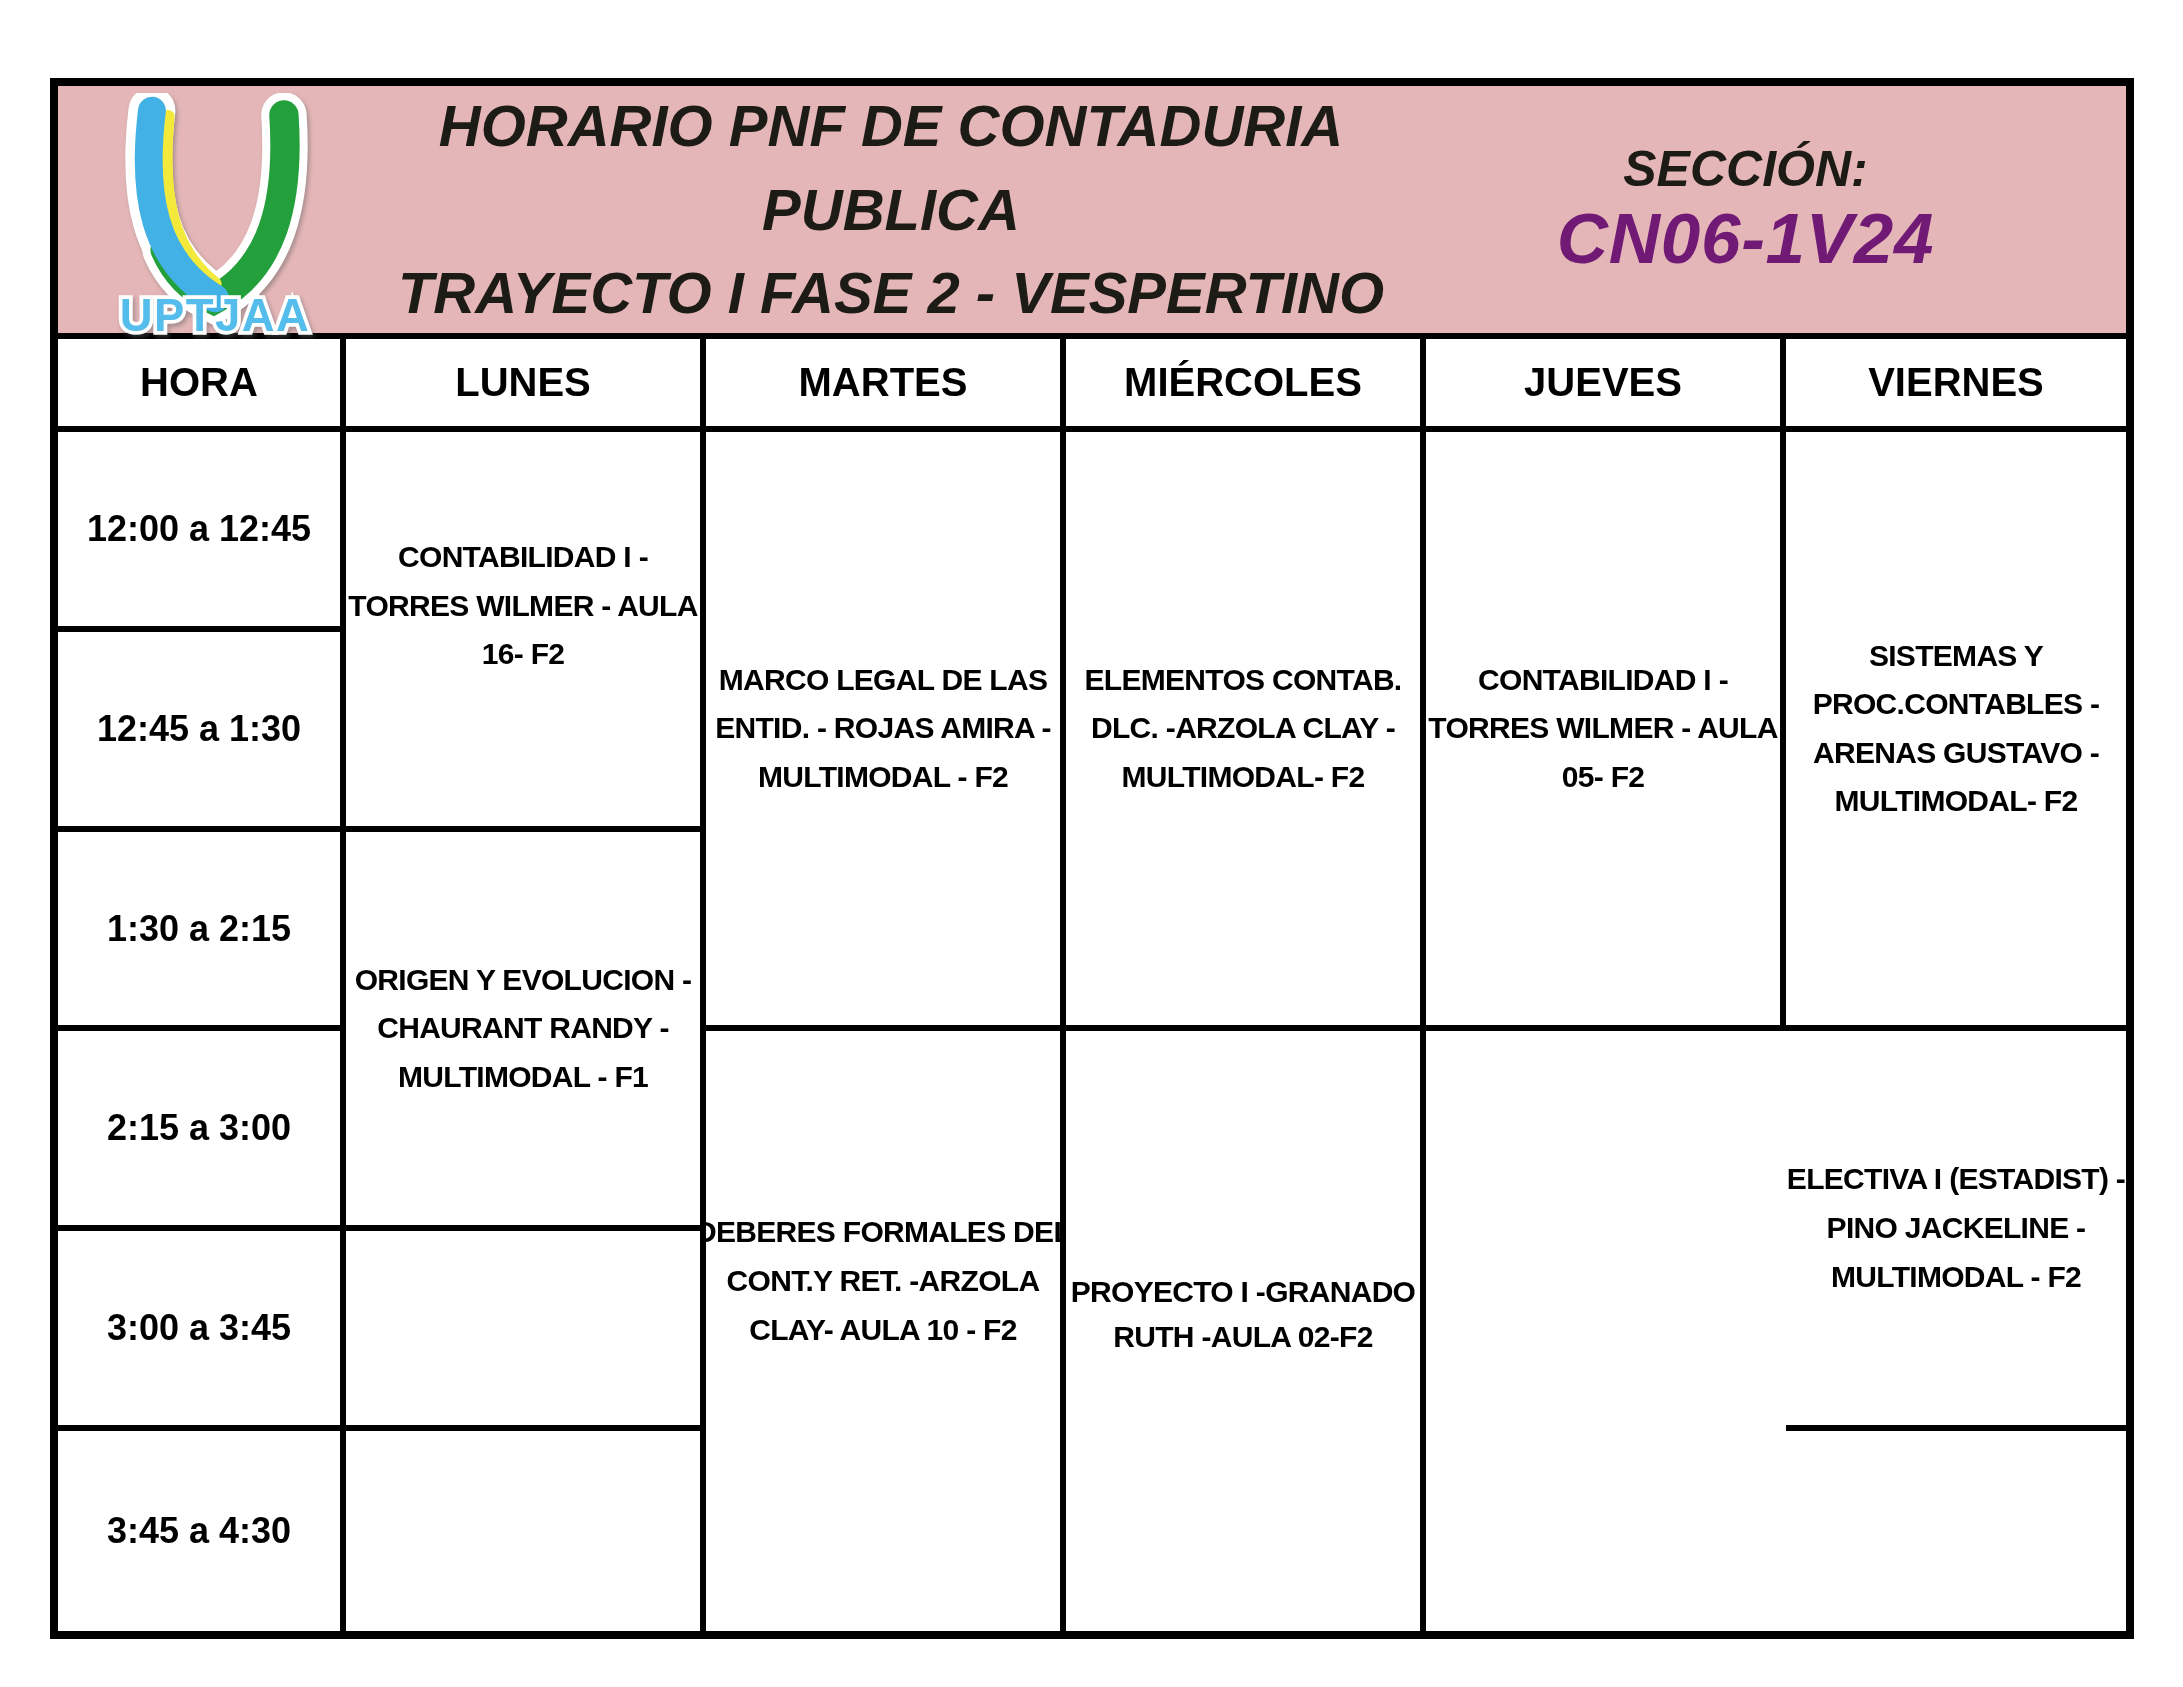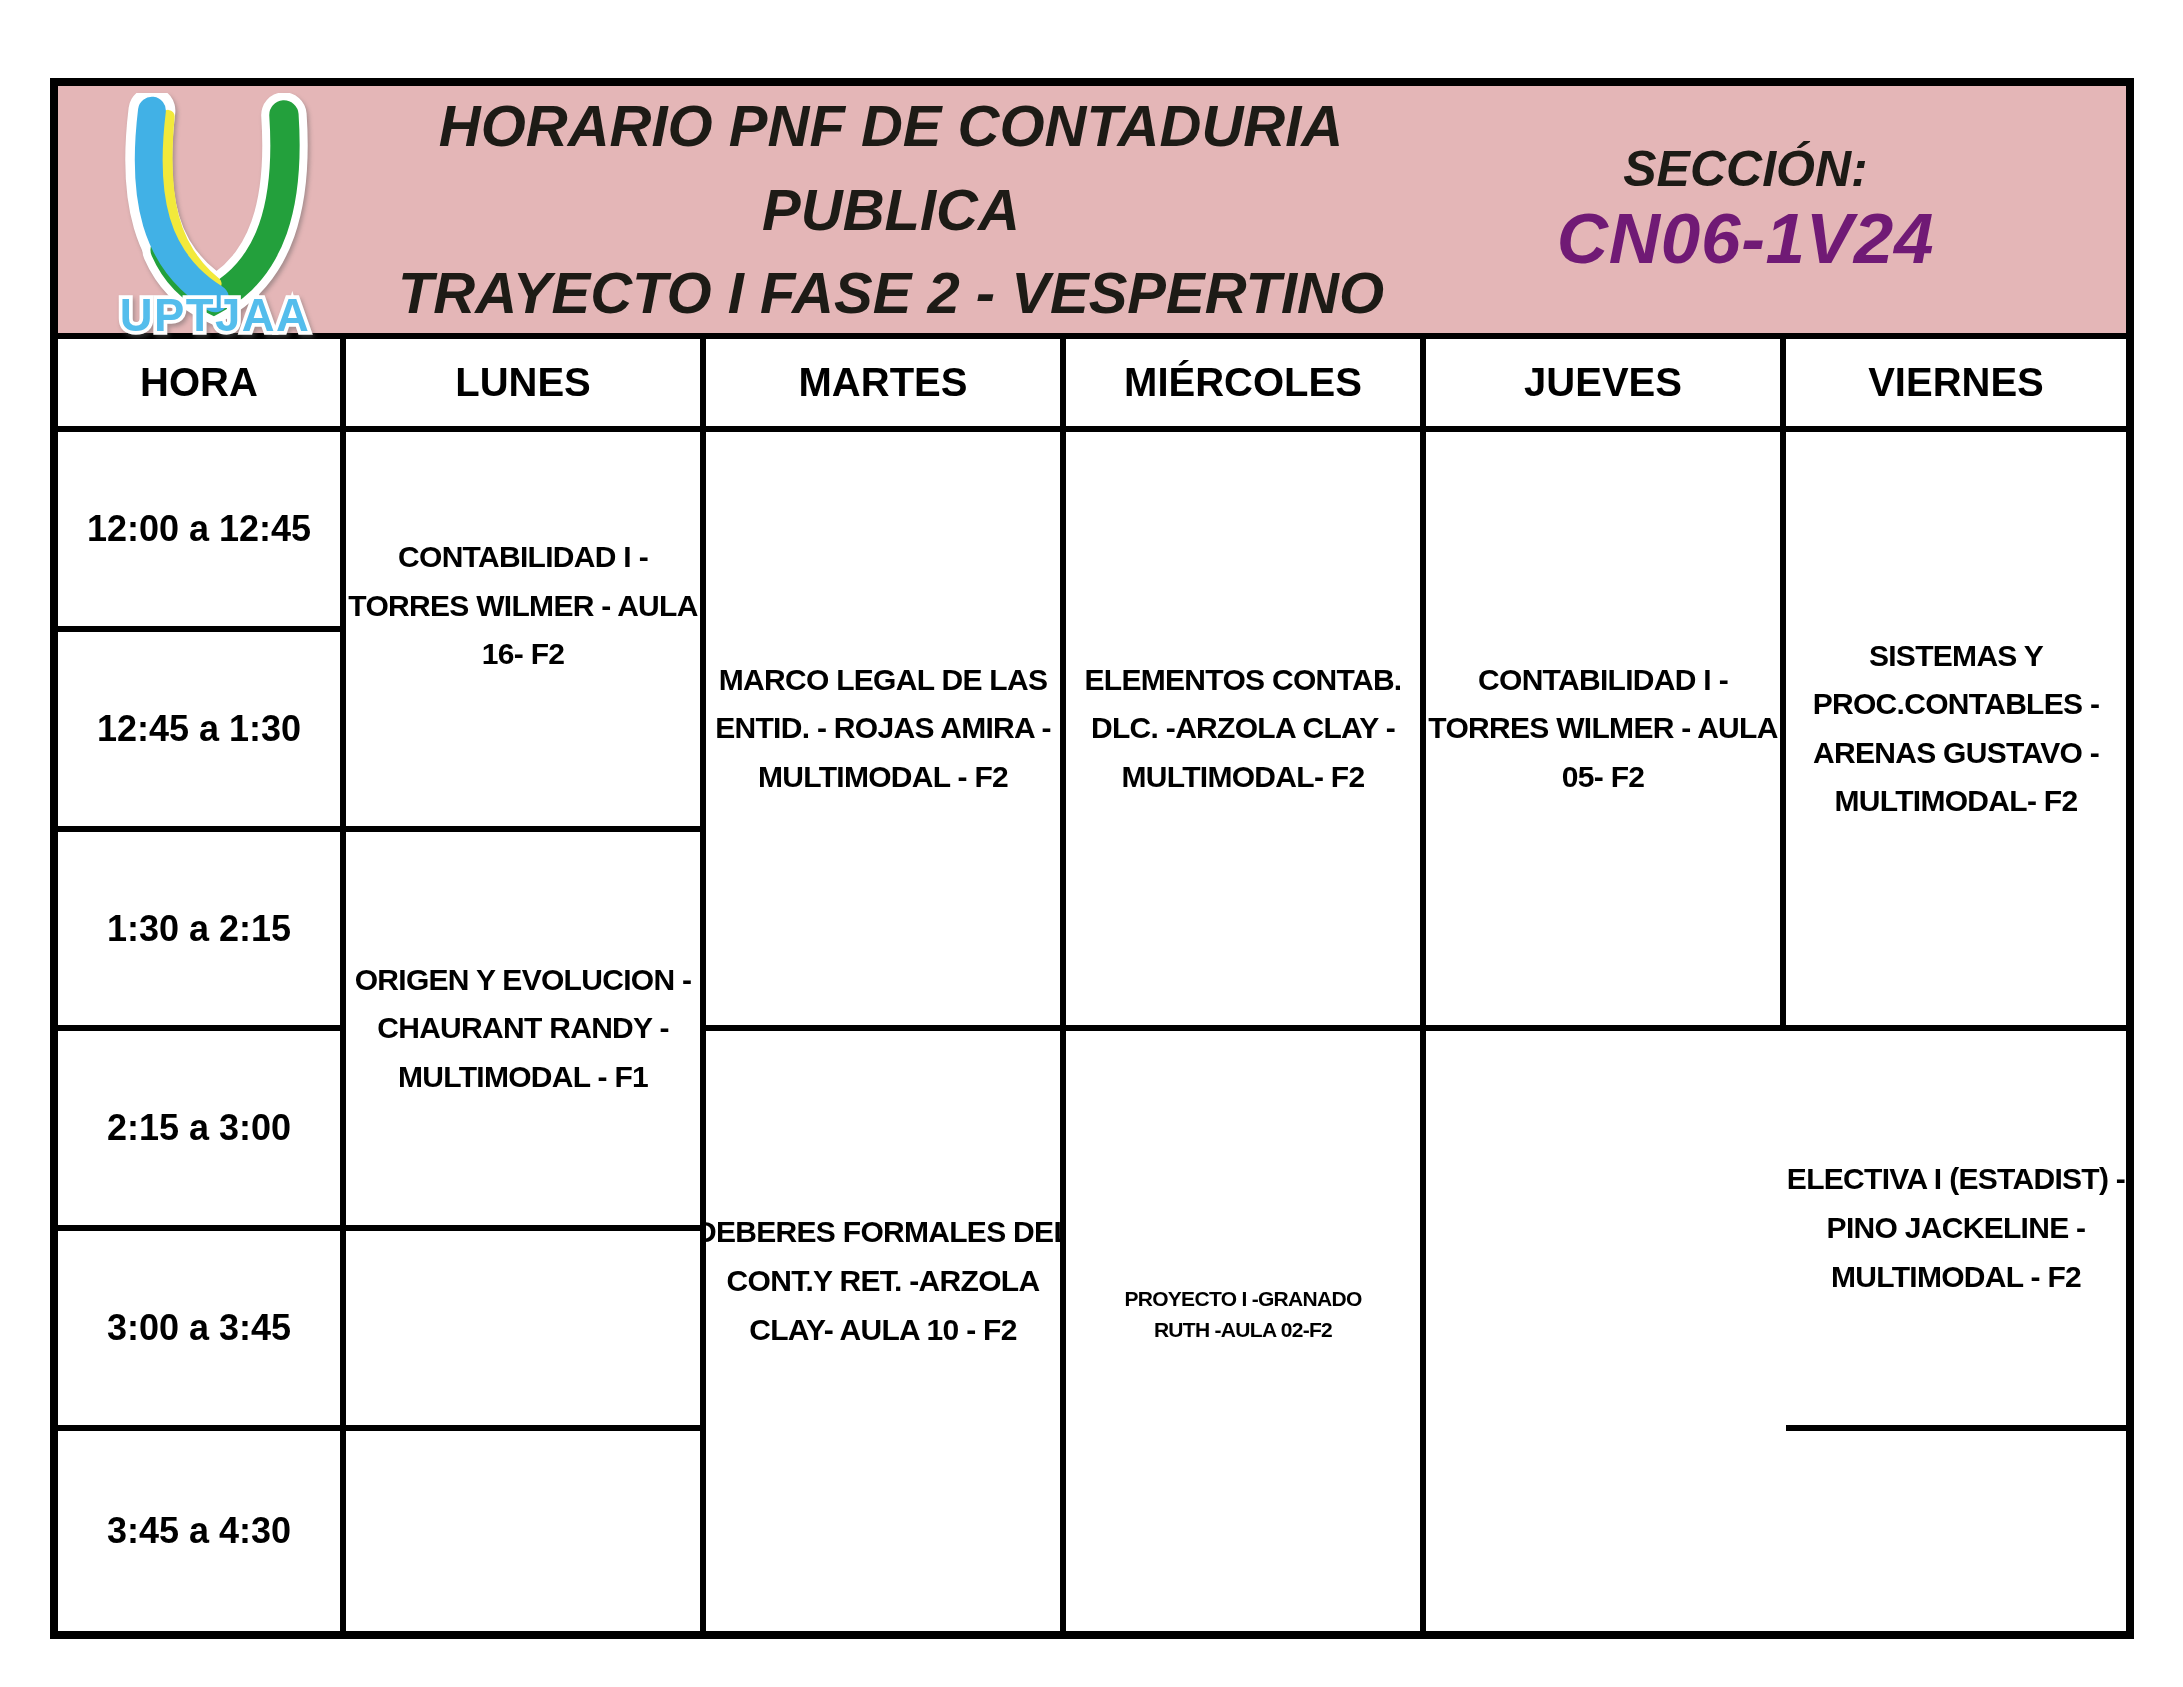--- a/index.html
+++ b/index.html
@@ -29,21 +29,21 @@
                  display:flex;flex-direction:column;justify-content:center;align-items:center;gap:0;}
   .section-label{font-size:50px;font-weight:bold;font-style:italic;color:#1d1b16;}
   .section-code{font-size:71px;font-weight:bold;font-style:italic;color:#701a75;letter-spacing:0.7px;}
   
   .day-cell{font-size:40px;font-weight:bold;color:#000;letter-spacing:0px;text-align:right;}
   
   .time-cell{font-size:36px;font-weight:bold;color:#000;white-space:pre;}
   
   .class-text{font-size:30px;font-weight:bold;color:#000;text-align:center;
               white-space:pre;line-height:1.62;letter-spacing:-0.7px;}
-  .class-text.narrow{font-size:21px;line-height:1.5;}
+  .class-text.narrow{font-size:30px;line-height:1.5;}
   .up75{transform:translateY(-50px);}
   .up35{transform:translateY(-23px);}
   .up26{transform:translateY(-17px);}
 </style>
 </head>
 <body>
 
 <div class="page">
   <div class="schedule">
 

